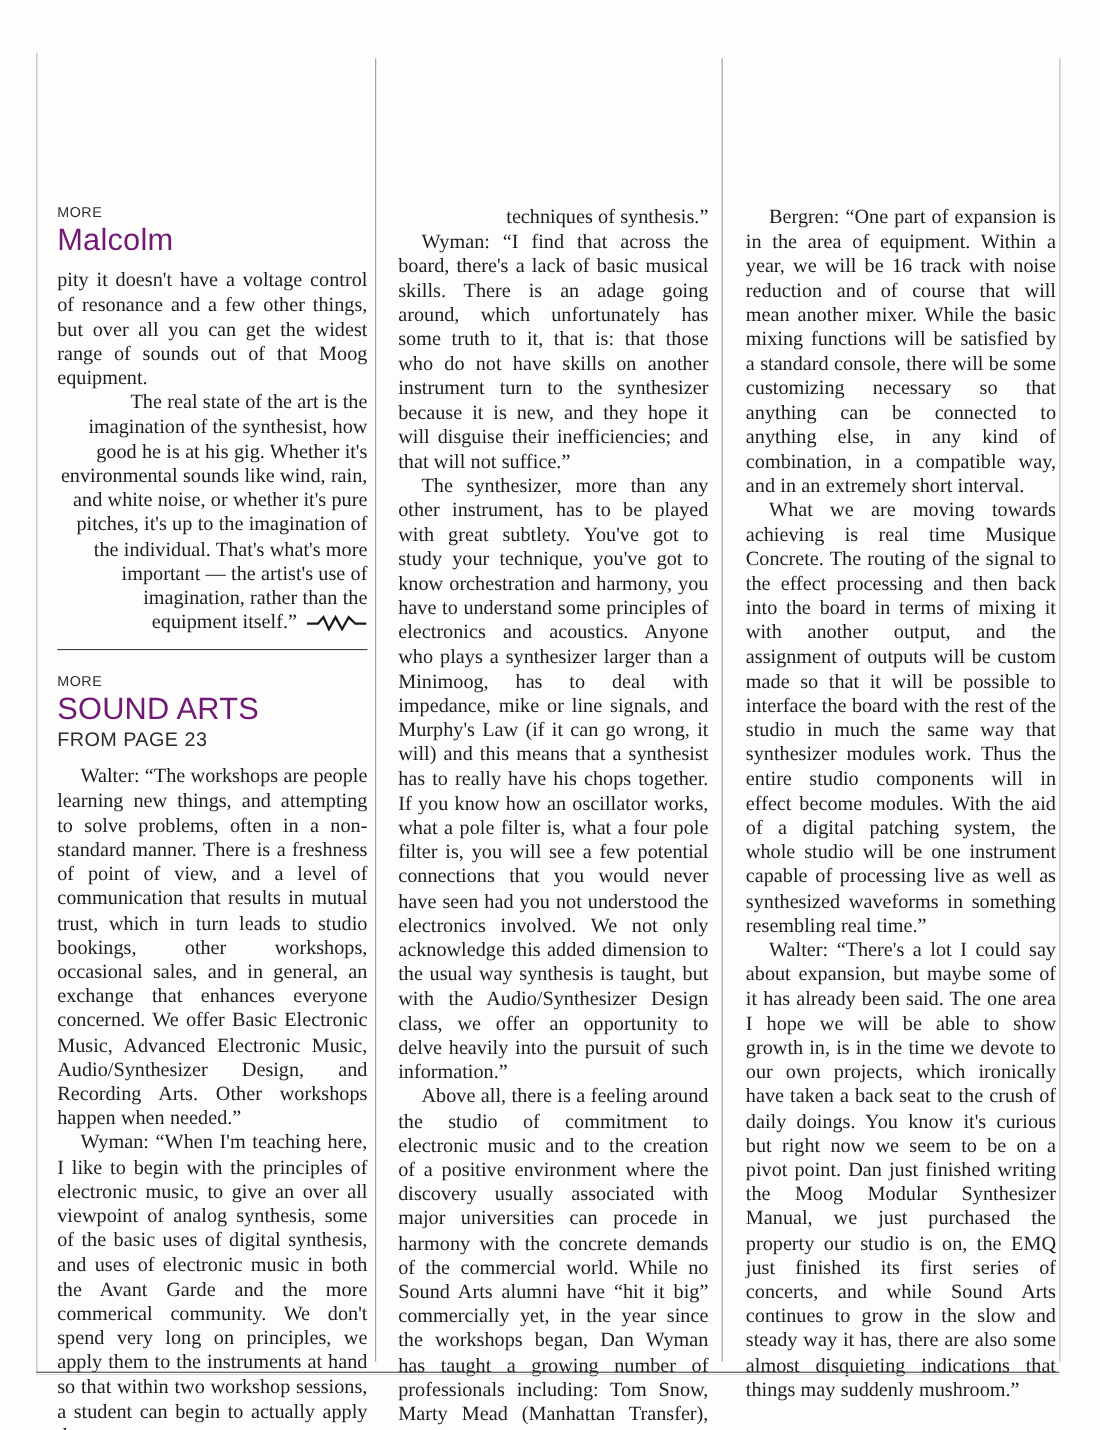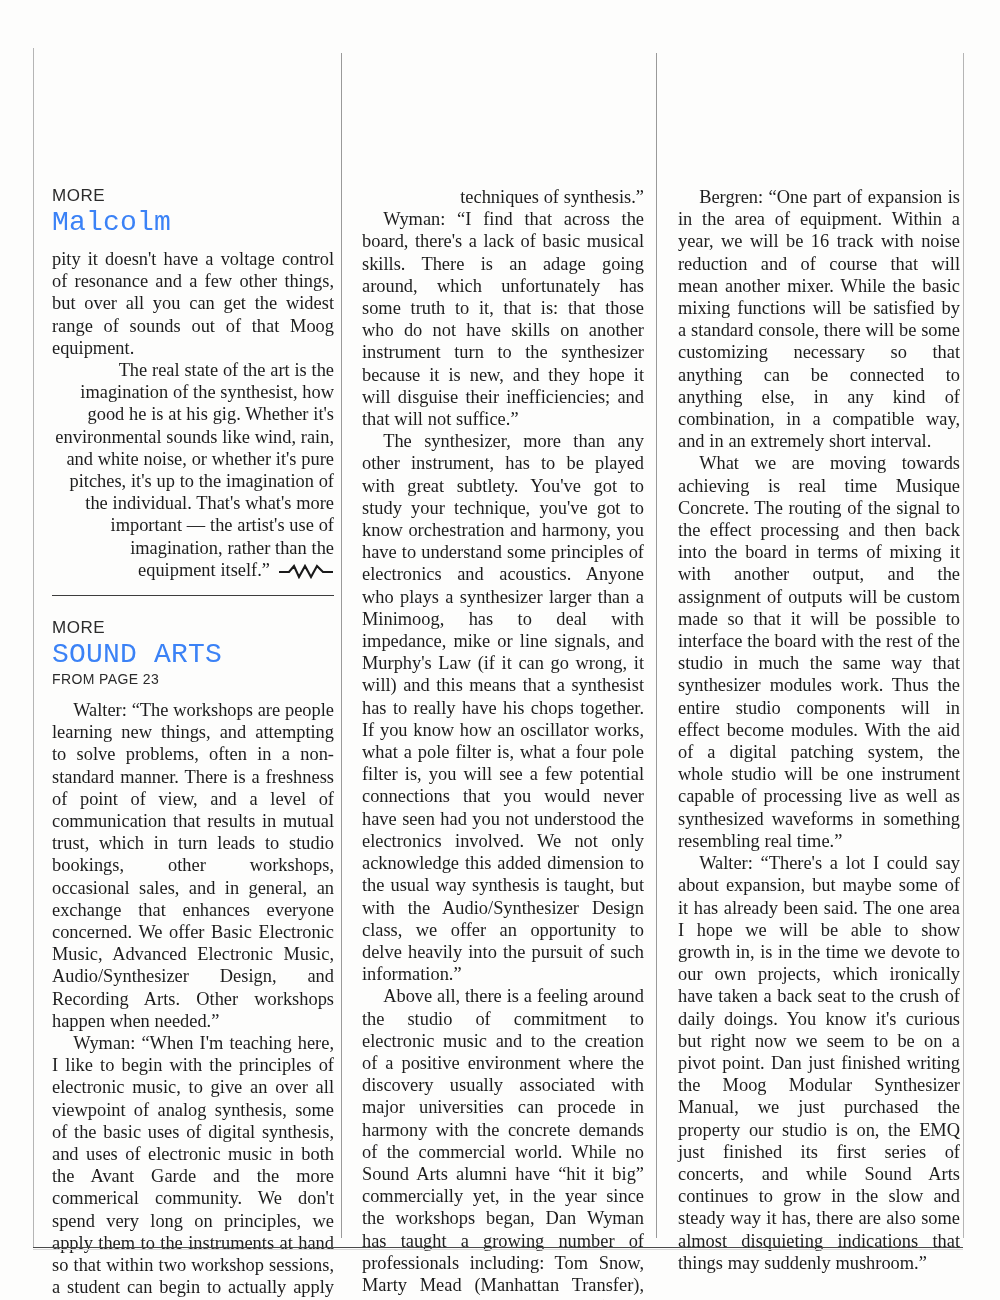--- a/index.html
+++ b/index.html
@@ -69,39 +69,39 @@
     top: 186px;
     width: 282px;
   }
   .col1 { left: 52px; }
   .col2 { left: 362px; }
   .col3 { left: 678px; }
 
   
   .kicker {
     font-family: "Liberation Sans", sans-serif;
-    font-size: 17px;
+    font-size: 13px;
     letter-spacing: .5px;
     color: #2b2b2b;
     line-height: 1.15;
     margin: 0 0 1px 0;
   }
   .headline {
-    font-family: Liberation Mono, monospace;
+    font-family: Liberation Sans, sans-serif;
     font-size: 28px;
     font-weight: 400;
     letter-spacing: .2px;
-    color: #3b82f6;
+    color: #701a75;
     line-height: 1.12;
     margin: 0 0 10px 0;
   }
   .headline.tight { margin-bottom: 1px; }
   .subhead {
     font-family: "Liberation Sans", sans-serif;
-    font-size: 14px;
+    font-size: 18px;
     letter-spacing: .4px;
     color: #2b2b2b;
     line-height: 1.15;
     margin: 0 0 12px 0;
   }
 
   
   p.body {
     margin: 0;
     font-size: 18.4px;

